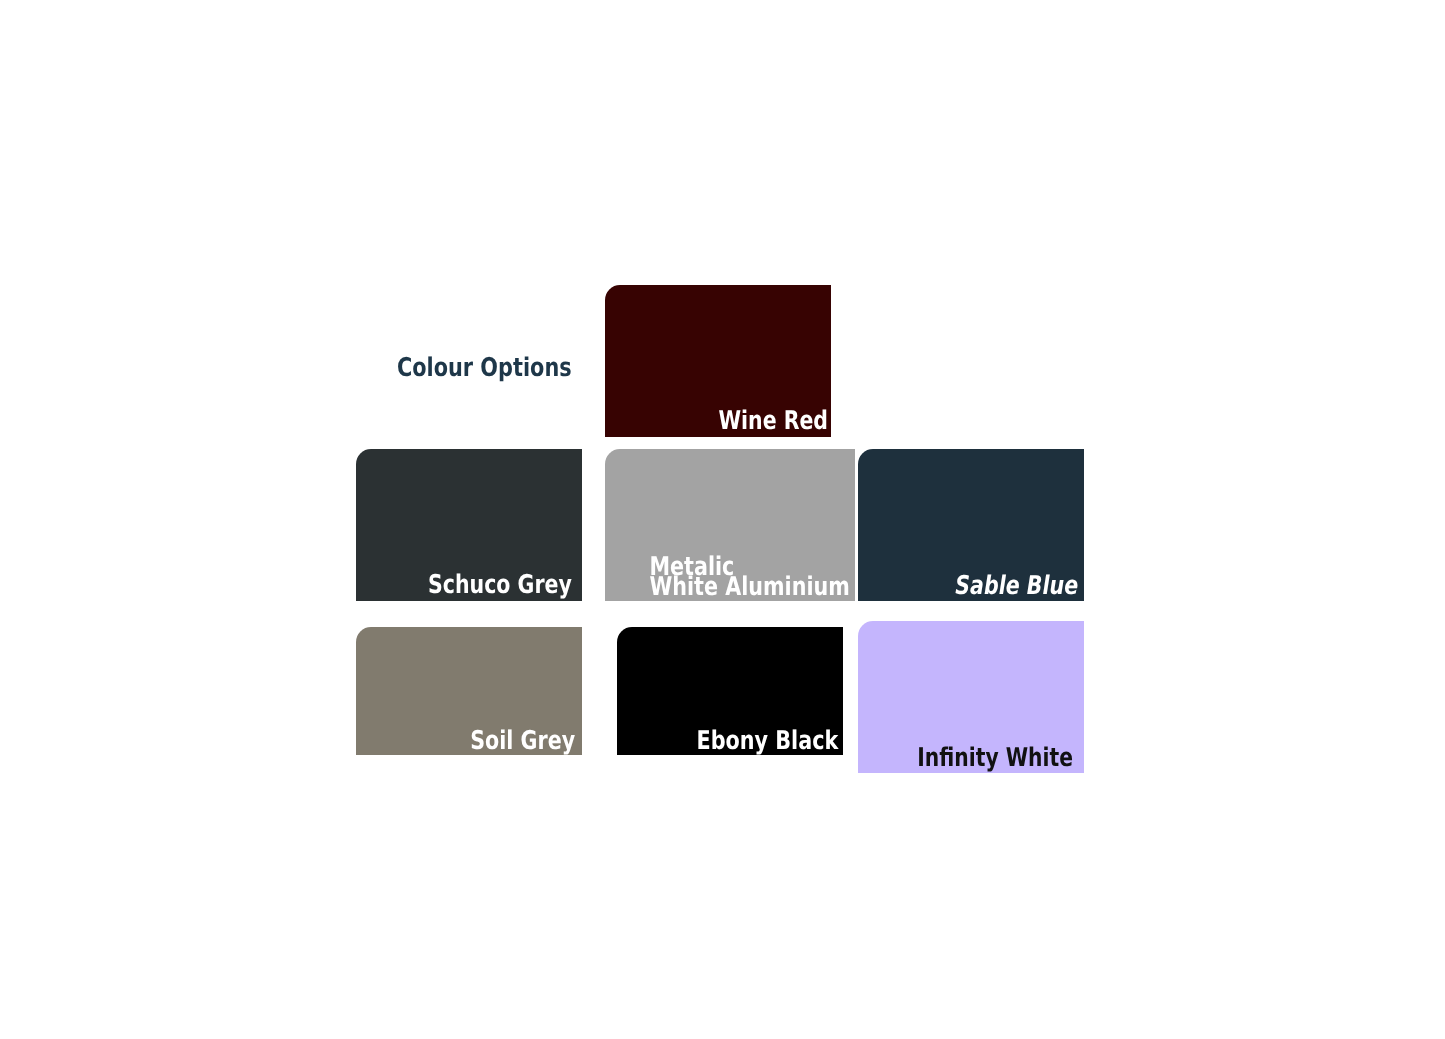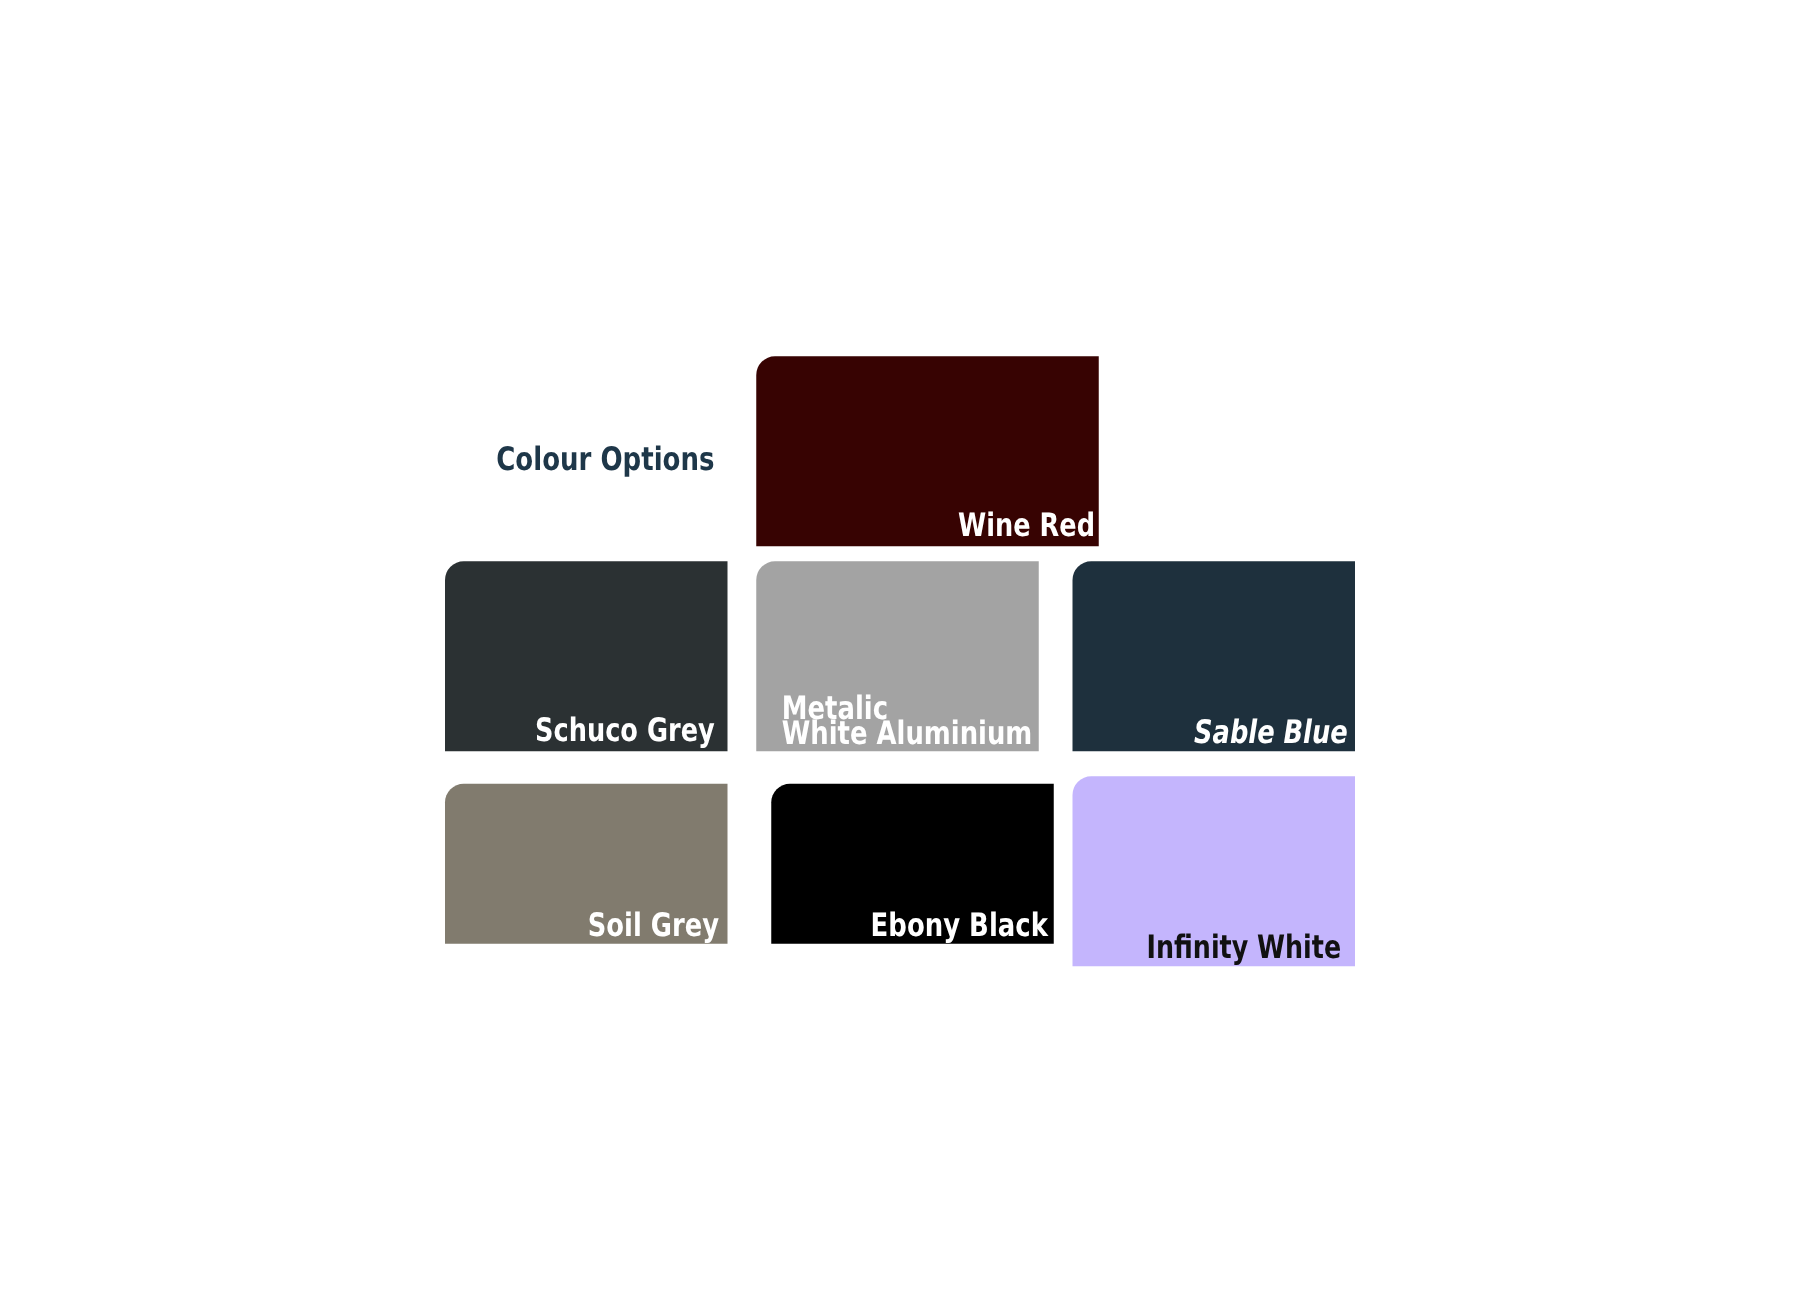--- a/index.html
+++ b/index.html
@@ -33,21 +33,21 @@
   .swatch-grid{position:absolute;left:0;top:0;width:1445px;height:1039px;}
 
   .swatch{
     position:absolute;
     width:225.5px;
     border-top-left-radius:15px;
   }
   .col-1{left:356px;}
   .col-2{left:605px;}
   .col-3{left:858px;}
-  .row-1{top:284.5px;height:152px;padding-left:48px;}
+  .row-1{top:284.5px;height:152px;}
   .row-2{top:448.5px;height:152.5px;}
   .row-3{top:627px;height:128px;}
   .row-3.shifted{top:620.5px;height:152px;}
 
   .swatch-label{
     position:absolute;
     right:4px; bottom:5.3px;
     font-weight:bold;
     font-size:25.8px;
     line-height:20.6px;
@@ -61,21 +61,21 @@
     -webkit-font-smoothing:antialiased;
   }
 
   
   .sw-wine-red       { background:#370302; }
   .sw-wine-red .swatch-label{ right:2.60px; bottom:5.00px; transform:scaleX(0.7938); }
   .sw-olive-green    { background:#454634; }
   .sw-olive-green .swatch-label{ right:0.10px; bottom:4.00px; transform:scaleX(0.8028); }
   .sw-schuco-grey    { background:#2B3133; }
   .sw-schuco-grey .swatch-label{ right:9.50px; bottom:5.40px; transform:scaleX(0.7956); }
-  .sw-metalic-white  { background:#A3A3A3; }
+  .sw-metalic-white  { background:#A3A3A3;padding-left:24px; }
   .sw-metalic-white .swatch-label{ right:4.60px; bottom:3.10px; transform:scaleX(0.8021); }
   .sw-sable-blue     { background:#1E303D;font-style:italic; }
   .sw-sable-blue .swatch-label{ right:5.20px; bottom:4.30px; transform:scaleX(0.7974); }
   .sw-soil-grey      { background:#817B6E; }
   .sw-soil-grey .swatch-label{ right:6.60px; bottom:3.00px; transform:scaleX(0.8002); }
   .sw-ebony-black    { background:#000000; }
   .sw-ebony-black .swatch-label{ right:4.60px; bottom:3.50px; transform:scaleX(0.8045); }
   .sw-infinity-white { background:#E7E8E3; }
   .sw-infinity-white .swatch-label{ right:10.40px; bottom:4.10px; transform:scaleX(0.7865); color:#111111; }
 </style>

